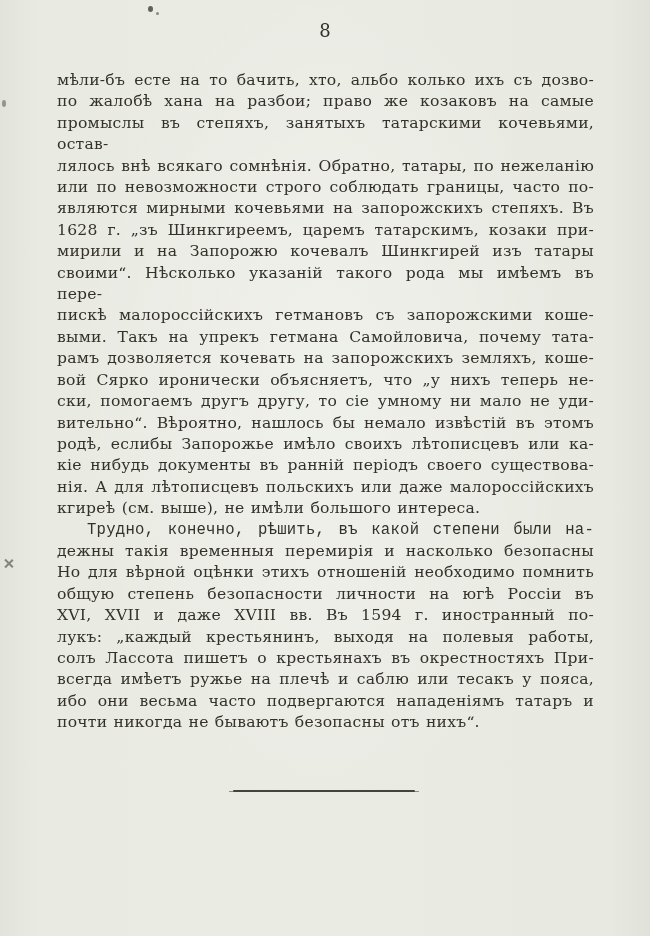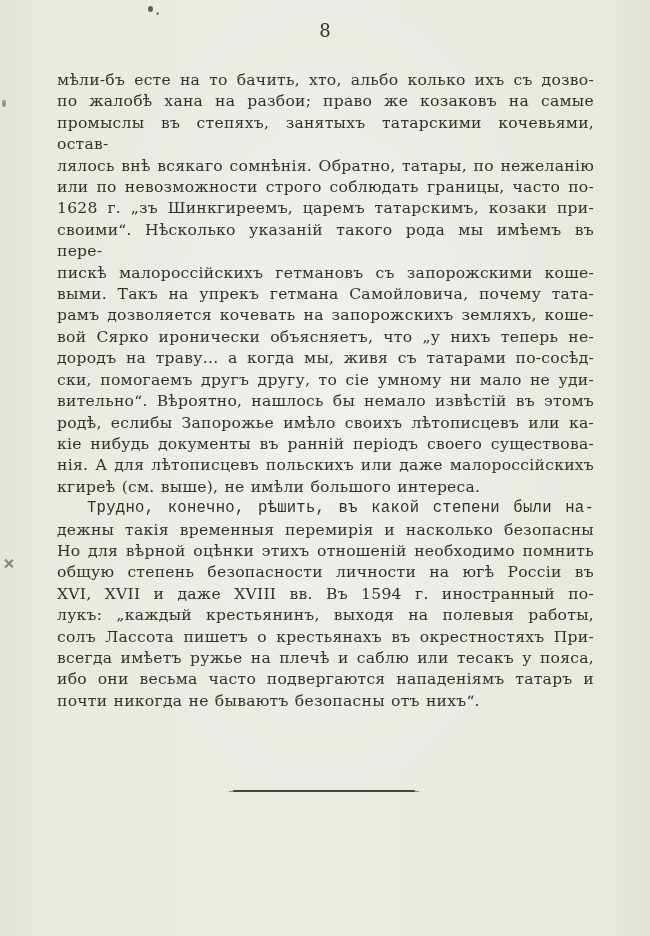--- a/index.html
+++ b/index.html
@@ -113,27 +113,28 @@
 
   <div class="page-number">8</div>
 
   <div class="text-block">
       <div class="para">
         <div class="line">мѣли-бъ есте на то бачить, хто, альбо колько ихъ съ дозво-</div>
         <div class="line">по жалобѣ хана на разбои; право же козаковъ на самые</div>
         <div class="line">промыслы въ степяхъ, занятыхъ татарскими кочевьями, остав-</div>
         <div class="line">лялось внѣ всякаго сомнѣнія. Обратно, татары, по нежеланію</div>
         <div class="line">или по невозможности строго соблюдать границы, часто по-</div>
+        <div class="line">являются мирными кочевьями на запорожскихъ степяхъ. Въ</div>
         <div class="line">1628 г. „зъ Шинкгиреемъ, царемъ татарскимъ, козаки при-</div>
+        <div class="line">мирили и на Запорожю кочевалъ Шинкгирей изъ татары</div>
         <div class="line">своими“. Нѣсколько указаній такого рода мы имѣемъ въ пере-</div>
         <div class="line">пискѣ малороссійскихъ гетмановъ съ запорожскими коше-</div>
         <div class="line">выми. Такъ на упрекъ гетмана Самойловича, почему тата-</div>
         <div class="line">рамъ дозволяется кочевать на запорожскихъ земляхъ, коше-</div>
         <div class="line">вой Сярко иронически объясняетъ, что „у нихъ теперь не-</div>
-        <div class="line">дородъ на траву... а когда мы, живя съ татарами по-сосѣд-</div>
         <div class="line">ски, помогаемъ другъ другу, то сіе умному ни мало не уди-</div>
         <div class="line">вительно“. Вѣроятно, нашлось бы немало извѣстій въ этомъ</div>
         <div class="line">родѣ, еслибы Запорожье имѣло своихъ лѣтописцевъ или ка-</div>
         <div class="line">кіе нибудь документы въ ранній періодъ своего существова-</div>
         <div class="line">нія. А для лѣтописцевъ польскихъ или даже малороссійскихъ</div>
         <div class="line last">кгиреѣ (см. выше), не имѣли большого интереса.</div>
       </div>
       <div class="para indent">
         <div class="line">Трудно, конечно, рѣшить, въ какой степени были на-</div>
         <div class="line">дежны такія временныя перемирія и насколько безопасны</div>

